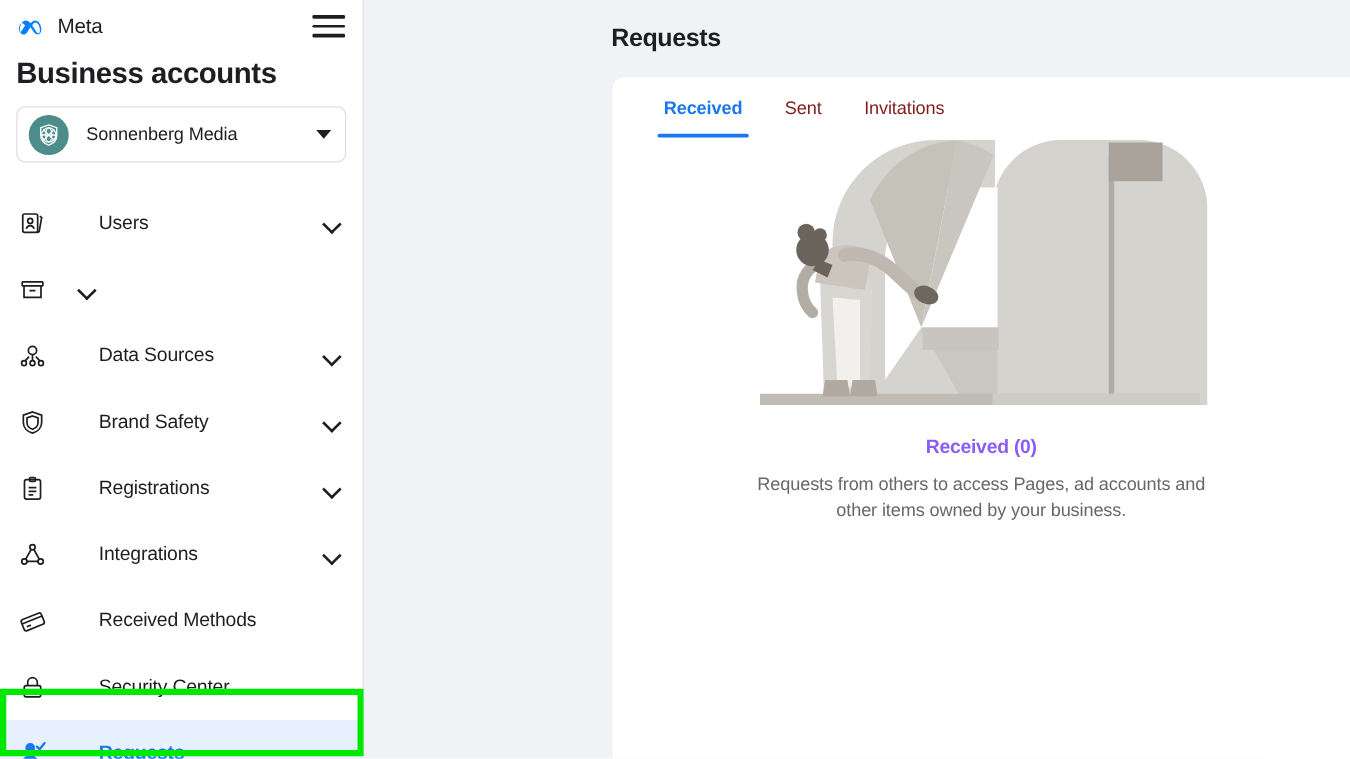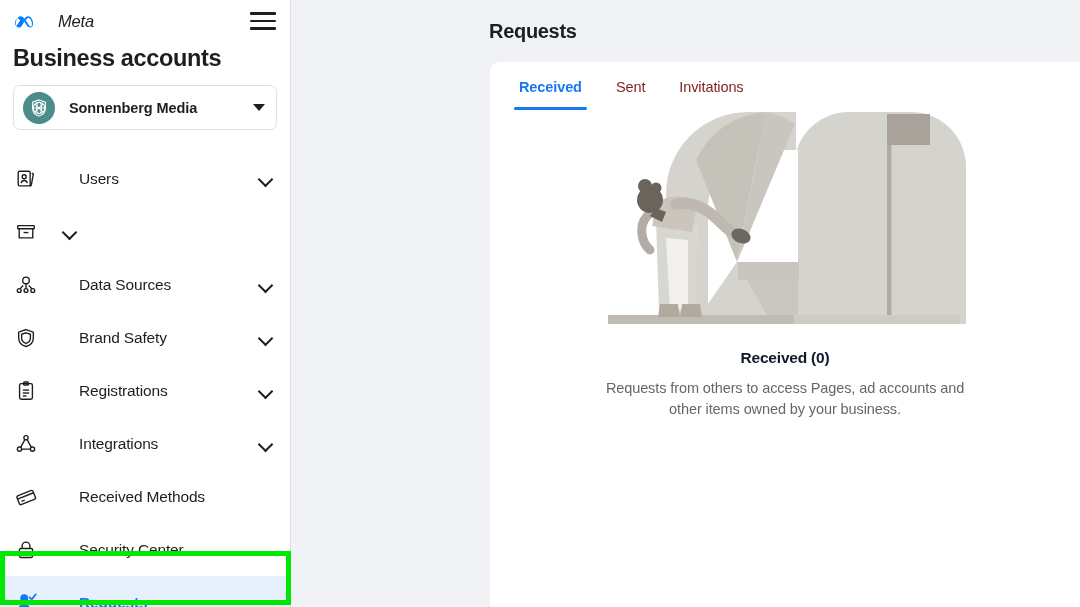--- a/index.html
+++ b/index.html
@@ -27,22 +27,21 @@
   .brand-row {
     display: flex;
     align-items: center;
     justify-content: space-between;
     height: 36px;
     padding: 6px 14px 0 13px;
   }
   .meta-logo {
     display: flex;
     align-items: center;
-    gap: 23px;
-    font-style: italic;
+    gap: 11px;
   }
   .meta-mark { display: block; }
   .meta-word {
     font-size: 16.5px;
     font-weight: 400;
     color: #1c1e21;
     letter-spacing: -0.2px;
     line-height: 1;
   }
   .hamburger {
@@ -88,21 +87,20 @@
     display: flex; align-items: center; justify-content: center;
   }
   .biz-name {
     flex: 1;
     font-size: 14.5px;
     color: #1c1e21;
     padding-left: 14px;
     letter-spacing: -0.1px;
     white-space: nowrap;
     overflow: hidden;
-    font-weight: bold;
   }
   .caret-solid {
     width: 0; height: 0;
     border-left: 6px solid transparent;
     border-right: 6px solid transparent;
     border-top: 7px solid #1c1e21;
     flex: 0 0 12px;
   }
 
   .nav {
@@ -183,21 +181,21 @@
     right: 0;
     bottom: 0;
     background: #ffffff;
     border-top-left-radius: 9px;
     overflow: hidden;
   }
   .tabs {
     display: flex;
     align-items: flex-end;
     height: 48px;
-    padding-left: 12px;
+    padding-left: 24px;
     gap: 0;
   }
   .tab {
     position: relative;
     height: 46px;
     display: flex;
     align-items: center;
     padding: 0 17px;
     font-size: 14.5px;
     color: #7f1d1d;
@@ -223,21 +221,21 @@
     text-align: center;
   }
   .illus {
     display: block;
     margin: 0 auto;
   }
   .empty-title {
     margin-top: 15px;
     font-size: 15.5px;
     font-weight: 700;
-    color: #0f172a;
+    color: #8b5cf6;
     letter-spacing: -0.2px;
   }
   .empty-sub {
     margin: 11px auto 0 auto;
     max-width: 386px;
     font-size: 14.5px;
     line-height: 1.45;
     color: #65676b;
     letter-spacing: -0.1px;
   }

